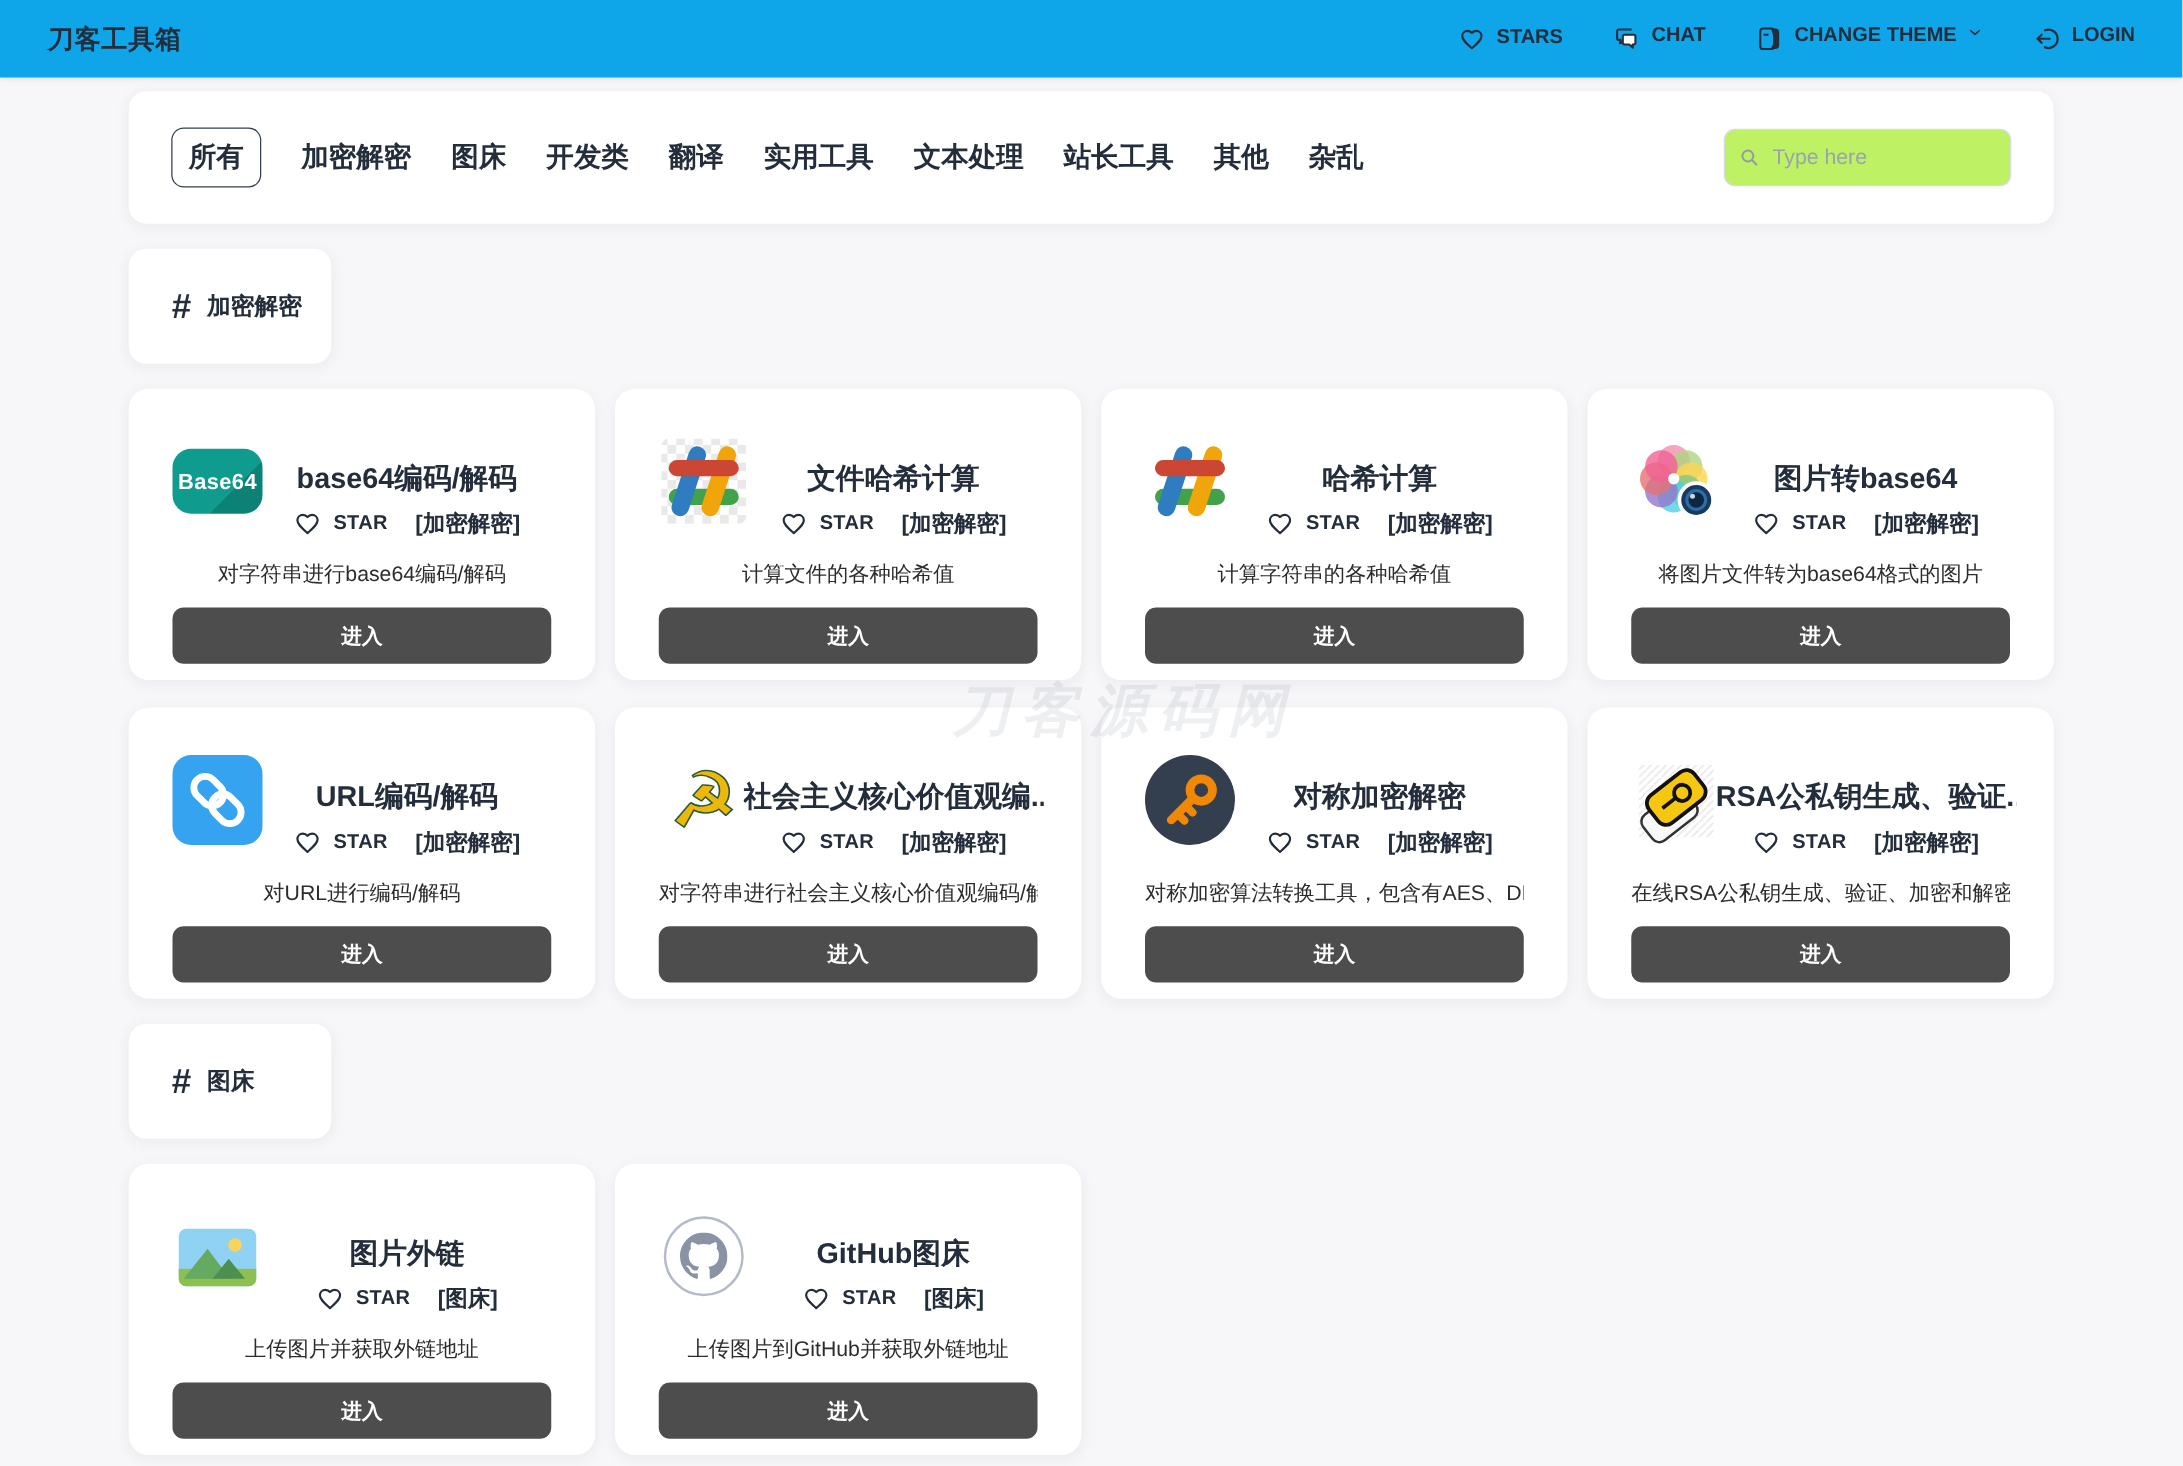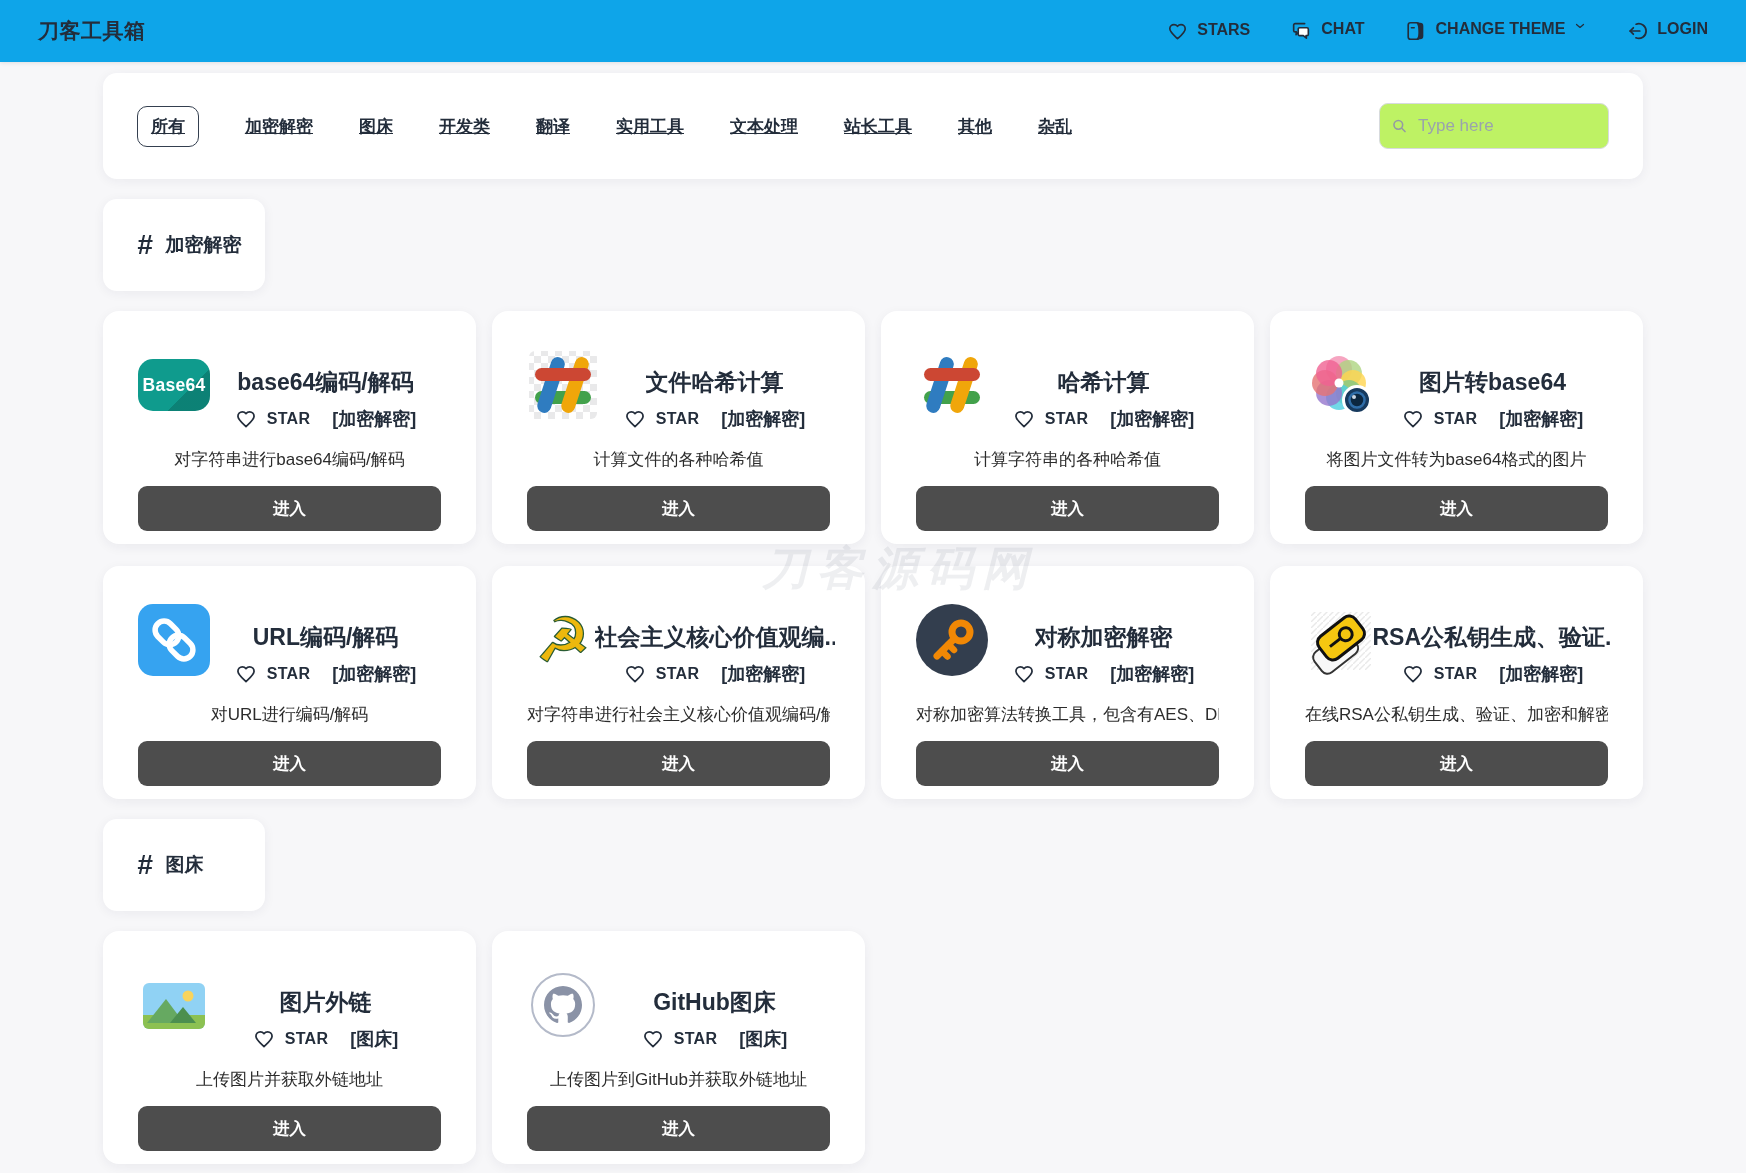--- a/index.html
+++ b/index.html
@@ -12,21 +12,21 @@
   .navbar{height:62px;background:#0ea5e9;display:flex;align-items:center;
     padding:0 38px;box-shadow:0 1px 4px rgba(0,0,0,.10);position:relative;z-index:5;}
   .logo{font-size:21px;font-weight:700;letter-spacing:.5px;cursor:pointer;}
   .nav-right{margin-left:auto;display:flex;align-items:center;gap:40px;}
   .nav-item{display:flex;align-items:flex-start;gap:9px;font-weight:700;font-size:16px;cursor:pointer;white-space:nowrap;}
   .nav-item svg{display:block;}
   
   .container{margin:0 103px;position:relative;}
   .filter-card{margin-top:11px;background:#fff;border-radius:14px;height:106px;
     display:flex;align-items:center;padding:0 34px;box-shadow:0 2px 12px rgba(40,40,60,.06);}
-  .tabs{display:flex;align-items:center;gap:46px;font-size:17px;font-weight:700;text-decoration:underline;}
+  .tabs{display:flex;align-items:center;gap:32px;font-size:22px;font-weight:700;}
   .tab{cursor:pointer;padding:8px 0;white-space:nowrap;}
   .tab.active{border:1.6px solid #343f4f;border-radius:10px;padding:8px 13px;}
   .search-box{margin-left:auto;position:relative;width:230px;}
   .search-box input{width:100%;height:46px;border:1px solid #d7dade;border-radius:9px;
     padding:0 12px 0 38px;font-size:17px;color:#333;outline:none;background:#bef264;
     font-family:inherit;}
   .search-box input::placeholder{color:#9aa3ad;}
   .search-icon{position:absolute;left:11px;top:50%;transform:translateY(-50%);}
   
   .section-head{margin-top:20px;width:162px;height:92px;background:#fff;border-radius:14px;

